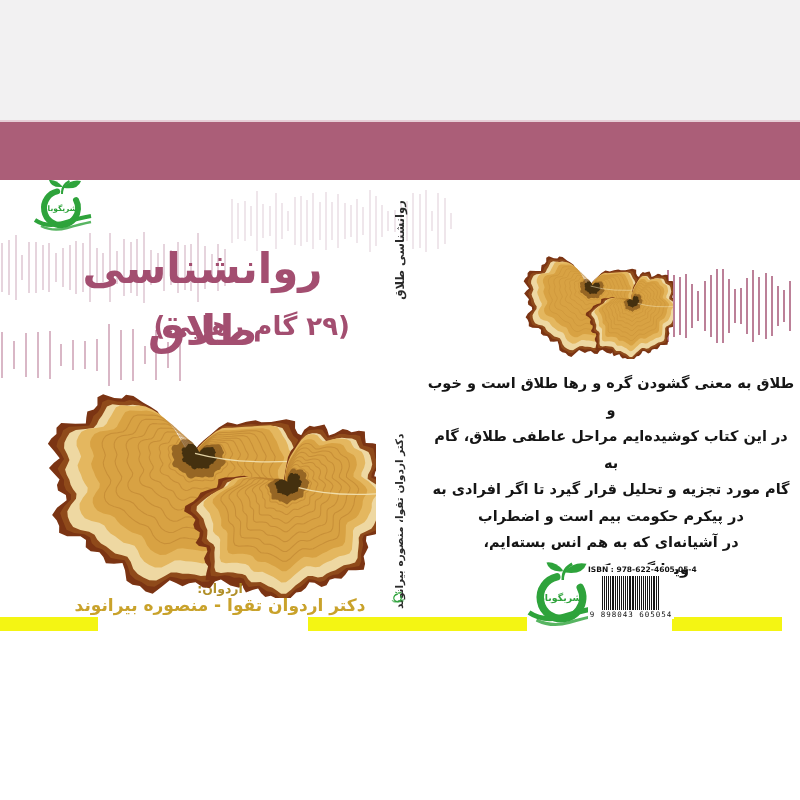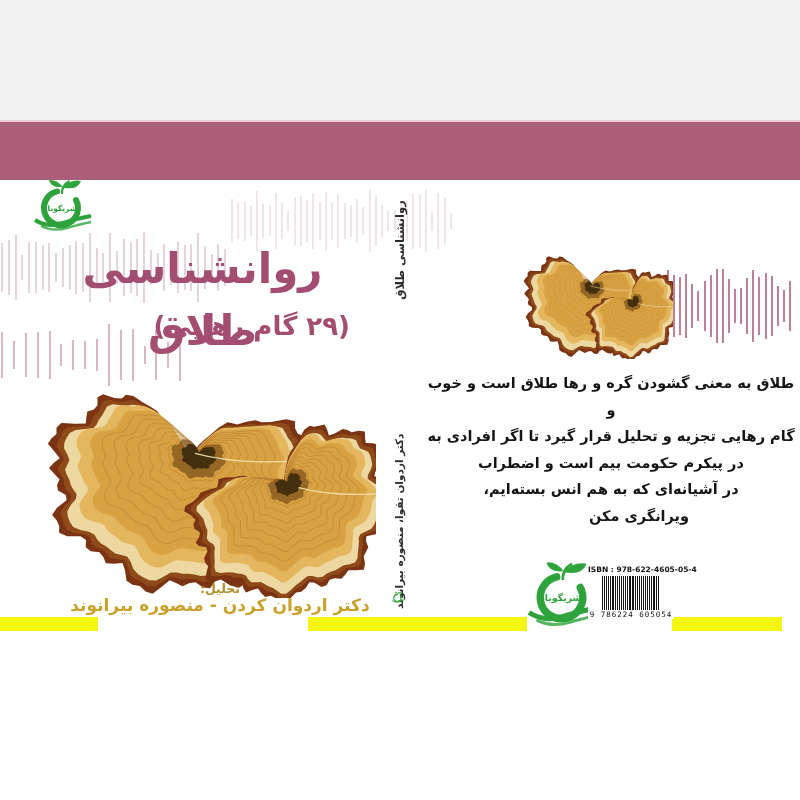--- a/index.html
+++ b/index.html
@@ -214,22 +214,22 @@
         <path d="M296.3,103.3L295.4,106.5L293.9,109.9L293.8,112.4L295.7,114.2L298.4,116.0L300.9,118.0L303.1,120.3L304.4,122.8L303.8,125.7L302.1,128.6L300.9,131.3L300.7,134.0L300.1,136.7L299.0,139.4L297.7,142.0L295.6,144.3L292.4,146.2L289.3,147.9L287.9,150.2L287.7,153.1L287.7,156.3L287.6,159.7L287.1,163.1L285.3,165.8L282.1,167.2L278.6,168.0L275.6,169.2L272.9,170.7L270.1,172.0L267.5,173.5L264.8,174.9L261.8,175.4L258.5,174.9L255.6,174.9L253.0,176.2L250.5,178.3L247.8,180.8L244.8,183.6L241.6,185.8L238.4,185.9L235.6,184.2L233.0,182.3L230.4,180.9L227.9,179.6L225.3,178.8L222.4,178.7L219.6,178.4L217.5,176.7L215.8,174.6L213.6,173.3L210.9,172.7L207.9,172.4L204.2,172.5L200.2,172.6L197.0,171.7L195.9,169.0L195.9,165.6L196.1,162.3L196.2,159.3L196.2,156.5L195.0,154.4L192.9,152.7L191.4,150.5L191.2,147.9L191.2,145.3L190.7,142.9L189.9,140.5L188.8,138.0L186.7,135.6L184.8,132.9L185.0,130.0L187.4,127.3L190.7,124.8L194.3,122.6L198.0,120.7L201.0,118.9L202.7,117.0L204.3,115.0L207.1,113.7L210.8,113.0L214.7,112.8L218.8,113.1L222.9,113.9L226.5,114.9L229.7,116.0L232.7,117.4L235.5,119.1L237.8,120.8L239.4,121.9L240.3,122.4L240.8,122.1L241.0,120.8L240.9,118.3L240.9,114.9L241.2,111.0L241.9,106.8L243.0,102.6L244.7,98.7L246.7,95.2L249.2,91.3L252.2,87.2L255.3,84.4L258.3,83.2L261.1,83.3L263.4,84.4L265.3,86.4L267.2,88.1L270.0,88.0L273.5,87.0L277.1,86.3L280.4,86.3L283.6,86.8L285.9,88.2L287.4,90.6L288.9,92.7L291.3,94.2L293.8,95.6L295.4,97.8L296.2,100.4L296.3,103.3Z" fill="none" stroke="#b9802f" stroke-width="1" opacity="0.55"></path>
         <path d="M289.0,104.9L288.2,107.7L286.9,110.6L286.8,112.8L288.4,114.4L290.8,115.9L292.9,117.6L294.8,119.5L295.9,121.8L295.4,124.2L293.9,126.7L293.0,129.0L292.7,131.4L292.2,133.7L291.3,136.0L290.1,138.3L288.3,140.3L285.6,141.9L282.9,143.4L281.7,145.3L281.6,147.8L281.6,150.6L281.5,153.5L281.0,156.5L279.5,158.8L276.7,160.0L273.7,160.7L271.1,161.7L268.8,163.0L266.4,164.1L264.1,165.4L261.8,166.7L259.2,167.1L256.4,166.6L253.9,166.6L251.6,167.8L249.4,169.6L247.1,171.7L244.6,174.1L241.8,176.0L239.1,176.1L236.6,174.6L234.3,173.0L232.1,171.8L230.0,170.7L227.8,170.0L225.3,169.9L222.9,169.6L221.0,168.2L219.5,166.4L217.7,165.2L215.3,164.7L212.7,164.5L209.6,164.5L206.1,164.7L203.4,163.9L202.4,161.6L202.4,158.6L202.6,155.8L202.7,153.2L202.6,150.8L201.6,149.0L199.8,147.5L198.5,145.6L198.4,143.4L198.4,141.2L197.9,139.1L197.2,137.0L196.2,134.9L194.5,132.8L192.8,130.4L193.0,128.0L195.1,125.6L197.9,123.4L201.0,121.6L204.2,119.9L206.8,118.4L208.2,116.7L209.6,115.0L212.0,113.9L215.3,113.3L218.6,113.1L222.1,113.4L225.6,114.1L228.8,114.9L231.5,115.8L234.1,117.1L236.5,118.6L238.5,120.0L239.9,121.0L240.7,121.4L241.1,121.1L241.2,120.0L241.2,117.8L241.2,114.9L241.4,111.6L242.0,108.0L243.0,104.3L244.5,101.0L246.2,98.0L248.4,94.6L250.9,91.1L253.6,88.6L256.2,87.6L258.6,87.7L260.6,88.6L262.2,90.4L263.8,91.8L266.2,91.8L269.3,90.9L272.4,90.3L275.3,90.3L278.0,90.7L280.0,91.9L281.2,93.9L282.5,95.8L284.6,97.0L286.8,98.3L288.1,100.1L288.8,102.4L289.0,104.9Z" fill="none" stroke="#b9802f" stroke-width="1" opacity="0.55"></path>
         <path d="M281.6,106.5L280.9,108.9L279.9,111.3L279.8,113.1L281.2,114.5L283.1,115.7L284.9,117.2L286.5,118.8L287.5,120.7L287.0,122.8L285.8,124.8L285.0,126.8L284.8,128.8L284.4,130.7L283.6,132.7L282.6,134.5L281.1,136.2L278.7,137.6L276.5,138.9L275.5,140.5L275.4,142.6L275.4,144.9L275.3,147.4L275.0,149.9L273.7,151.8L271.3,152.8L268.8,153.4L266.6,154.3L264.6,155.3L262.6,156.3L260.7,157.4L258.8,158.4L256.6,158.7L254.2,158.4L252.1,158.4L250.3,159.3L248.4,160.9L246.4,162.6L244.3,164.7L242.0,166.3L239.7,166.3L237.6,165.1L235.7,163.7L233.9,162.7L232.1,161.8L230.2,161.2L228.1,161.2L226.1,160.9L224.5,159.7L223.3,158.2L221.7,157.2L219.8,156.8L217.5,156.6L214.9,156.6L212.0,156.8L209.7,156.1L208.9,154.1L208.9,151.7L209.0,149.3L209.1,147.1L209.1,145.1L208.2,143.5L206.7,142.3L205.6,140.8L205.5,138.9L205.5,137.0L205.1,135.2L204.6,133.5L203.7,131.7L202.2,129.9L200.9,128.0L201.0,125.9L202.8,123.9L205.1,122.1L207.7,120.5L210.4,119.2L212.6,117.9L213.8,116.4L215.0,115.0L217.0,114.1L219.7,113.6L222.5,113.4L225.5,113.7L228.4,114.2L231.1,115.0L233.3,115.7L235.5,116.7L237.6,118.0L239.2,119.2L240.4,120.0L241.1,120.4L241.4,120.2L241.5,119.2L241.5,117.4L241.4,114.9L241.7,112.1L242.2,109.1L243.0,106.0L244.2,103.2L245.7,100.7L247.5,97.9L249.6,94.9L251.9,92.8L254.1,92.0L256.1,92.0L257.8,92.8L259.1,94.3L260.5,95.5L262.5,95.5L265.1,94.7L267.7,94.3L270.1,94.3L272.4,94.6L274.1,95.6L275.1,97.3L276.2,98.9L278.0,99.9L279.8,101.0L280.9,102.5L281.5,104.4L281.6,106.5Z" fill="none" stroke="#b9802f" stroke-width="1" opacity="0.55"></path>
         <path d="M275.2,107.9L274.6,109.9L273.7,111.9L273.6,113.5L274.8,114.6L276.4,115.6L277.9,116.8L279.3,118.2L280.1,119.7L279.7,121.5L278.6,123.2L278.0,124.8L277.8,126.5L277.5,128.1L276.8,129.7L276.0,131.3L274.7,132.7L272.8,133.9L270.9,134.9L270.1,136.2L270.0,138.0L270.0,139.9L269.9,142.0L269.6,144.1L268.6,145.7L266.6,146.5L264.5,147.0L262.7,147.7L261.0,148.6L259.4,149.4L257.8,150.3L256.2,151.2L254.3,151.5L252.4,151.1L250.6,151.1L249.0,152.0L247.5,153.2L245.9,154.7L244.1,156.4L242.2,157.7L240.3,157.8L238.5,156.8L236.9,155.6L235.4,154.8L233.9,154.0L232.3,153.5L230.6,153.5L228.9,153.3L227.6,152.3L226.6,151.0L225.3,150.2L223.6,149.8L221.8,149.6L219.6,149.7L217.2,149.8L215.3,149.2L214.6,147.6L214.6,145.6L214.7,143.6L214.8,141.7L214.7,140.1L214.0,138.8L212.7,137.7L211.9,136.5L211.8,134.9L211.8,133.3L211.4,131.9L211.0,130.4L210.3,128.9L209.0,127.4L207.9,125.8L208.0,124.1L209.5,122.4L211.5,120.9L213.6,119.6L215.8,118.5L217.6,117.4L218.7,116.2L219.6,115.0L221.3,114.2L223.6,113.8L225.9,113.7L228.4,113.9L230.9,114.4L233.1,115.0L235.0,115.6L236.8,116.5L238.5,117.5L239.9,118.5L240.8,119.2L241.4,119.5L241.7,119.3L241.8,118.5L241.7,117.0L241.7,114.9L241.9,112.6L242.3,110.1L243.0,107.5L244.0,105.2L245.3,103.1L246.8,100.7L248.5,98.3L250.4,96.5L252.2,95.8L253.9,95.9L255.3,96.5L256.4,97.8L257.6,98.8L259.3,98.7L261.4,98.1L263.6,97.7L265.6,97.7L267.5,98.0L268.9,98.9L269.8,100.3L270.7,101.6L272.1,102.4L273.6,103.3L274.6,104.6L275.1,106.2L275.2,107.9Z" fill="none" stroke="#b9802f" stroke-width="1" opacity="0.55"></path>
         <path d="M268.7,109.4L268.3,110.9L267.6,112.5L267.5,113.8L268.4,114.7L269.7,115.5L270.9,116.5L272.0,117.6L272.6,118.8L272.4,120.2L271.5,121.6L271.0,122.9L270.8,124.2L270.6,125.5L270.0,126.8L269.4,128.0L268.4,129.2L266.8,130.1L265.4,130.9L264.7,132.0L264.6,133.4L264.6,134.9L264.5,136.6L264.3,138.3L263.4,139.6L261.9,140.2L260.2,140.6L258.7,141.2L257.4,141.9L256.1,142.5L254.8,143.3L253.5,144.0L252.1,144.2L250.5,143.9L249.1,143.9L247.8,144.6L246.6,145.6L245.3,146.8L243.9,148.1L242.3,149.2L240.8,149.2L239.4,148.4L238.2,147.5L236.9,146.8L235.7,146.2L234.5,145.8L233.1,145.8L231.7,145.6L230.7,144.8L229.9,143.8L228.8,143.2L227.5,142.9L226.0,142.7L224.3,142.8L222.3,142.9L220.8,142.4L220.2,141.1L220.3,139.5L220.4,137.9L220.4,136.4L220.4,135.1L219.8,134.0L218.8,133.2L218.1,132.2L218.0,130.9L218.0,129.7L217.7,128.5L217.4,127.3L216.8,126.2L215.8,125.0L214.9,123.7L215.0,122.3L216.2,121.0L217.8,119.8L219.5,118.7L221.3,117.8L222.7,116.9L223.5,116.0L224.3,115.0L225.7,114.4L227.5,114.1L229.3,114.0L231.3,114.1L233.3,114.5L235.0,115.0L236.6,115.5L238.0,116.2L239.4,117.0L240.5,117.8L241.2,118.4L241.7,118.6L242.0,118.5L242.0,117.8L242.0,116.6L242.0,115.0L242.1,113.1L242.5,111.1L243.0,109.0L243.8,107.2L244.8,105.5L246.0,103.6L247.4,101.6L248.9,100.2L250.4,99.7L251.7,99.7L252.9,100.3L253.8,101.2L254.7,102.0L256.0,102.0L257.7,101.5L259.5,101.2L261.1,101.2L262.6,101.4L263.7,102.1L264.4,103.2L265.1,104.3L266.3,105.0L267.5,105.7L268.3,106.7L268.7,108.0L268.7,109.4Z" fill="none" stroke="#b9802f" stroke-width="1" opacity="0.55"></path>
         <path d="M263.2,110.6L262.9,111.8L262.3,113.1L262.3,114.1L263.0,114.7L264.0,115.4L265.0,116.2L265.8,117.0L266.3,118.0L266.1,119.1L265.4,120.2L265.0,121.2L264.9,122.2L264.7,123.3L264.2,124.3L263.7,125.3L262.9,126.2L261.7,126.9L260.6,127.5L260.0,128.4L260.0,129.5L260.0,130.7L259.9,132.0L259.7,133.3L259.1,134.3L257.8,134.8L256.5,135.1L255.4,135.6L254.3,136.1L253.3,136.7L252.3,137.2L251.3,137.8L250.1,137.9L248.9,137.7L247.8,137.7L246.8,138.2L245.8,139.1L244.8,140.0L243.7,141.1L242.5,141.9L241.3,141.9L240.2,141.3L239.2,140.6L238.2,140.0L237.3,139.6L236.3,139.2L235.2,139.2L234.1,139.1L233.3,138.5L232.7,137.6L231.9,137.1L230.8,136.9L229.7,136.8L228.3,136.8L226.8,136.9L225.6,136.5L225.1,135.5L225.1,134.2L225.2,133.0L225.3,131.8L225.2,130.8L224.8,130.0L224.0,129.3L223.4,128.5L223.4,127.5L223.4,126.5L223.2,125.6L222.9,124.7L222.4,123.8L221.6,122.8L220.9,121.8L221.0,120.7L221.9,119.7L223.2,118.7L224.5,117.9L225.9,117.2L227.1,116.5L227.7,115.8L228.3,115.0L229.4,114.5L230.8,114.3L232.3,114.2L233.8,114.3L235.4,114.6L236.7,115.0L237.9,115.4L239.1,115.9L240.2,116.6L241.0,117.2L241.6,117.7L242.0,117.8L242.2,117.7L242.2,117.2L242.2,116.3L242.2,115.0L242.3,113.5L242.6,111.9L243.0,110.3L243.6,108.9L244.4,107.5L245.4,106.0L246.5,104.5L247.7,103.4L248.8,103.0L249.8,103.0L250.7,103.4L251.4,104.2L252.2,104.8L253.2,104.8L254.6,104.4L255.9,104.2L257.2,104.2L258.4,104.3L259.3,104.9L259.8,105.8L260.4,106.6L261.3,107.1L262.3,107.7L262.9,108.5L263.2,109.5L263.2,110.6Z" fill="none" stroke="#b9802f" stroke-width="1" opacity="0.55"></path>
         <path d="M261.4,110.4L261.1,111.6L260.5,112.7L260.4,113.6L261.2,114.2L262.1,114.8L262.8,115.5L263.6,116.3L264.2,117.2L264.0,118.2L263.2,119.2L262.9,120.1L262.9,121.1L262.7,122.0L262.2,122.9L261.8,123.8L261.1,124.6L260.0,125.3L258.8,125.8L258.4,126.6L258.4,127.7L258.4,128.7L258.3,129.9L258.2,131.1L257.6,132.1L256.4,132.5L255.2,132.7L254.2,133.2L253.3,133.7L252.3,134.1L251.4,134.6L250.5,135.2L249.4,135.4L248.3,135.1L247.3,135.1L246.4,135.6L245.5,136.4L244.6,137.1L243.6,138.1L242.5,139.0L241.4,139.0L240.4,138.3L239.5,137.7L238.6,137.3L237.7,136.8L236.9,136.4L235.9,136.4L234.8,136.4L234.1,135.8L233.6,135.0L232.8,134.6L231.8,134.5L230.8,134.3L229.6,134.3L228.2,134.4L227.0,134.1L226.7,133.1L226.8,131.9L226.7,130.8L226.8,129.8L226.8,128.8L226.4,128.1L225.6,127.5L225.1,126.8L225.1,125.8L225.2,124.9L224.8,124.1L224.6,123.3L224.3,122.4L223.6,121.6L222.8,120.7L222.9,119.7L223.8,118.7L224.9,117.9L226.1,117.1L227.4,116.5L228.5,115.9L229.0,115.2L229.5,114.5L230.6,114.0L231.9,113.8L233.2,113.7L234.5,113.8L236.0,114.1L237.3,114.5L238.3,114.8L239.4,115.3L240.4,115.9L241.1,116.5L241.7,116.9L242.0,117.0L242.2,117.0L242.2,116.5L242.2,115.6L242.2,114.4L242.3,113.1L242.6,111.7L243.0,110.2L243.5,108.9L244.2,107.7L245.1,106.4L246.1,104.9L247.2,103.9L248.2,103.6L249.2,103.6L250.0,103.9L250.6,104.6L251.2,105.3L252.2,105.2L253.5,104.8L254.7,104.6L255.8,104.7L256.9,104.8L257.8,105.2L258.2,106.1L258.7,106.9L259.6,107.3L260.5,107.8L261.0,108.6L261.2,109.5L261.4,110.4Z" fill="#7a4d17" opacity="0.7"></path>
         <path d="M255.0,112.4L254.9,113.1L254.3,113.9L254.2,114.5L254.9,114.8L255.5,115.2L255.9,115.7L256.3,116.2L256.9,116.8L256.7,117.4L256.1,118.1L255.9,118.7L256.1,119.3L255.9,119.9L255.4,120.5L255.2,121.1L254.9,121.7L254.1,122.0L253.2,122.4L253.0,122.9L253.2,123.6L253.0,124.3L252.9,125.0L252.9,125.8L252.6,126.5L251.7,126.7L250.9,126.8L250.3,127.2L249.8,127.6L249.0,127.8L248.4,128.0L247.9,128.5L247.3,128.7L246.5,128.4L245.8,128.3L245.3,128.9L244.7,129.3L244.1,129.7L243.4,130.3L242.7,131.0L242.0,131.0L241.4,130.4L240.8,130.0L240.1,130.0L239.6,129.6L239.1,129.2L238.4,129.3L237.7,129.4L237.3,128.9L237.0,128.3L236.4,128.1L235.7,128.1L235.1,127.9L234.4,127.8L233.4,128.0L232.6,127.9L232.5,127.1L232.6,126.3L232.4,125.7L232.4,125.1L232.6,124.3L232.4,123.8L231.7,123.5L231.3,123.1L231.5,122.4L231.5,121.8L231.2,121.3L231.0,120.8L231.0,120.2L230.5,119.6L229.8,119.1L229.9,118.4L230.7,117.8L231.4,117.2L231.9,116.7L232.9,116.3L233.7,116.0L234.0,115.5L234.2,115.0L234.9,114.7L235.9,114.7L236.7,114.6L237.5,114.6L238.5,114.8L239.4,115.1L240.0,115.3L240.6,115.5L241.3,116.0L241.9,116.4L242.2,116.6L242.4,116.7L242.5,116.7L242.6,116.4L242.5,115.8L242.5,115.0L242.6,114.2L242.8,113.3L243.0,112.2L243.4,111.3L243.8,110.7L244.4,109.8L245.1,108.7L245.8,108.1L246.4,108.0L247.0,108.0L247.6,108.0L248.0,108.6L248.3,109.1L249.0,109.0L249.9,108.6L250.7,108.6L251.3,108.8L252.1,108.7L252.7,108.9L252.9,109.6L253.1,110.2L253.9,110.3L254.5,110.6L254.7,111.2L254.8,111.8L255.0,112.4Z" fill="#44300f"></path>
         <path d="M253.68164405787266,122.64225697416089 q36,10.08 90,5.04" fill="none" stroke="#f3e3b5" stroke-width="1.2" opacity="0.9"></path>
       </svg></div>
-  <div class="abs noint" id="authors-label">تحلیل:</div>
-  <div class="abs noint" id="front-authors">دکتر اردوان کردن - منصوره بیرانوند</div>
+  <div class="abs noint" id="authors-label">اردوان:</div>
+  <div class="abs noint" id="front-authors">دکتر اردوان تقوا - منصوره بیرانوند</div>
 
   <div class="abs noint ybar" id="ybar-1"></div>
   <div class="abs noint ybar" id="ybar-2"></div>
   <div class="abs noint ybar" id="ybar-3"></div>
 
   <div class="abs noint vtext" id="spine-title">روانشناسی طلاق</div>
   <div class="abs noint vtext" id="spine-authors">دکتر اردوان تقوا، منصوره بیرانوند</div>
   <div class="abs" id="spine-logo"><svg viewBox="0 0 64 56" width="100%" height="100%">
     <g>
       <circle cx="30" cy="30" r="17" fill="none" stroke="#2ea33b" stroke-width="6" stroke-dasharray="84 23" stroke-dashoffset="-8" transform="rotate(-55 30 30)" stroke-linecap="round"></circle>
@@ -273,21 +273,22 @@
         <path d="M281.6,106.5L280.9,108.9L279.9,111.3L279.8,113.1L281.2,114.5L283.1,115.7L284.9,117.2L286.5,118.8L287.5,120.7L287.0,122.8L285.8,124.8L285.0,126.8L284.8,128.8L284.4,130.7L283.6,132.7L282.6,134.5L281.1,136.2L278.7,137.6L276.5,138.9L275.5,140.5L275.4,142.6L275.4,144.9L275.3,147.4L275.0,149.9L273.7,151.8L271.3,152.8L268.8,153.4L266.6,154.3L264.6,155.3L262.6,156.3L260.7,157.4L258.8,158.4L256.6,158.7L254.2,158.4L252.1,158.4L250.3,159.3L248.4,160.9L246.4,162.6L244.3,164.7L242.0,166.3L239.7,166.3L237.6,165.1L235.7,163.7L233.9,162.7L232.1,161.8L230.2,161.2L228.1,161.2L226.1,160.9L224.5,159.7L223.3,158.2L221.7,157.2L219.8,156.8L217.5,156.6L214.9,156.6L212.0,156.8L209.7,156.1L208.9,154.1L208.9,151.7L209.0,149.3L209.1,147.1L209.1,145.1L208.2,143.5L206.7,142.3L205.6,140.8L205.5,138.9L205.5,137.0L205.1,135.2L204.6,133.5L203.7,131.7L202.2,129.9L200.9,128.0L201.0,125.9L202.8,123.9L205.1,122.1L207.7,120.5L210.4,119.2L212.6,117.9L213.8,116.4L215.0,115.0L217.0,114.1L219.7,113.6L222.5,113.4L225.5,113.7L228.4,114.2L231.1,115.0L233.3,115.7L235.5,116.7L237.6,118.0L239.2,119.2L240.4,120.0L241.1,120.4L241.4,120.2L241.5,119.2L241.5,117.4L241.4,114.9L241.7,112.1L242.2,109.1L243.0,106.0L244.2,103.2L245.7,100.7L247.5,97.9L249.6,94.9L251.9,92.8L254.1,92.0L256.1,92.0L257.8,92.8L259.1,94.3L260.5,95.5L262.5,95.5L265.1,94.7L267.7,94.3L270.1,94.3L272.4,94.6L274.1,95.6L275.1,97.3L276.2,98.9L278.0,99.9L279.8,101.0L280.9,102.5L281.5,104.4L281.6,106.5Z" fill="none" stroke="#b9802f" stroke-width="1" opacity="0.55"></path>
         <path d="M275.2,107.9L274.6,109.9L273.7,111.9L273.6,113.5L274.8,114.6L276.4,115.6L277.9,116.8L279.3,118.2L280.1,119.7L279.7,121.5L278.6,123.2L278.0,124.8L277.8,126.5L277.5,128.1L276.8,129.7L276.0,131.3L274.7,132.7L272.8,133.9L270.9,134.9L270.1,136.2L270.0,138.0L270.0,139.9L269.9,142.0L269.6,144.1L268.6,145.7L266.6,146.5L264.5,147.0L262.7,147.7L261.0,148.6L259.4,149.4L257.8,150.3L256.2,151.2L254.3,151.5L252.4,151.1L250.6,151.1L249.0,152.0L247.5,153.2L245.9,154.7L244.1,156.4L242.2,157.7L240.3,157.8L238.5,156.8L236.9,155.6L235.4,154.8L233.9,154.0L232.3,153.5L230.6,153.5L228.9,153.3L227.6,152.3L226.6,151.0L225.3,150.2L223.6,149.8L221.8,149.6L219.6,149.7L217.2,149.8L215.3,149.2L214.6,147.6L214.6,145.6L214.7,143.6L214.8,141.7L214.7,140.1L214.0,138.8L212.7,137.7L211.9,136.5L211.8,134.9L211.8,133.3L211.4,131.9L211.0,130.4L210.3,128.9L209.0,127.4L207.9,125.8L208.0,124.1L209.5,122.4L211.5,120.9L213.6,119.6L215.8,118.5L217.6,117.4L218.7,116.2L219.6,115.0L221.3,114.2L223.6,113.8L225.9,113.7L228.4,113.9L230.9,114.4L233.1,115.0L235.0,115.6L236.8,116.5L238.5,117.5L239.9,118.5L240.8,119.2L241.4,119.5L241.7,119.3L241.8,118.5L241.7,117.0L241.7,114.9L241.9,112.6L242.3,110.1L243.0,107.5L244.0,105.2L245.3,103.1L246.8,100.7L248.5,98.3L250.4,96.5L252.2,95.8L253.9,95.9L255.3,96.5L256.4,97.8L257.6,98.8L259.3,98.7L261.4,98.1L263.6,97.7L265.6,97.7L267.5,98.0L268.9,98.9L269.8,100.3L270.7,101.6L272.1,102.4L273.6,103.3L274.6,104.6L275.1,106.2L275.2,107.9Z" fill="none" stroke="#b9802f" stroke-width="1" opacity="0.55"></path>
         <path d="M268.7,109.4L268.3,110.9L267.6,112.5L267.5,113.8L268.4,114.7L269.7,115.5L270.9,116.5L272.0,117.6L272.6,118.8L272.4,120.2L271.5,121.6L271.0,122.9L270.8,124.2L270.6,125.5L270.0,126.8L269.4,128.0L268.4,129.2L266.8,130.1L265.4,130.9L264.7,132.0L264.6,133.4L264.6,134.9L264.5,136.6L264.3,138.3L263.4,139.6L261.9,140.2L260.2,140.6L258.7,141.2L257.4,141.9L256.1,142.5L254.8,143.3L253.5,144.0L252.1,144.2L250.5,143.9L249.1,143.9L247.8,144.6L246.6,145.6L245.3,146.8L243.9,148.1L242.3,149.2L240.8,149.2L239.4,148.4L238.2,147.5L236.9,146.8L235.7,146.2L234.5,145.8L233.1,145.8L231.7,145.6L230.7,144.8L229.9,143.8L228.8,143.2L227.5,142.9L226.0,142.7L224.3,142.8L222.3,142.9L220.8,142.4L220.2,141.1L220.3,139.5L220.4,137.9L220.4,136.4L220.4,135.1L219.8,134.0L218.8,133.2L218.1,132.2L218.0,130.9L218.0,129.7L217.7,128.5L217.4,127.3L216.8,126.2L215.8,125.0L214.9,123.7L215.0,122.3L216.2,121.0L217.8,119.8L219.5,118.7L221.3,117.8L222.7,116.9L223.5,116.0L224.3,115.0L225.7,114.4L227.5,114.1L229.3,114.0L231.3,114.1L233.3,114.5L235.0,115.0L236.6,115.5L238.0,116.2L239.4,117.0L240.5,117.8L241.2,118.4L241.7,118.6L242.0,118.5L242.0,117.8L242.0,116.6L242.0,115.0L242.1,113.1L242.5,111.1L243.0,109.0L243.8,107.2L244.8,105.5L246.0,103.6L247.4,101.6L248.9,100.2L250.4,99.7L251.7,99.7L252.9,100.3L253.8,101.2L254.7,102.0L256.0,102.0L257.7,101.5L259.5,101.2L261.1,101.2L262.6,101.4L263.7,102.1L264.4,103.2L265.1,104.3L266.3,105.0L267.5,105.7L268.3,106.7L268.7,108.0L268.7,109.4Z" fill="none" stroke="#b9802f" stroke-width="1" opacity="0.55"></path>
         <path d="M263.2,110.6L262.9,111.8L262.3,113.1L262.3,114.1L263.0,114.7L264.0,115.4L265.0,116.2L265.8,117.0L266.3,118.0L266.1,119.1L265.4,120.2L265.0,121.2L264.9,122.2L264.7,123.3L264.2,124.3L263.7,125.3L262.9,126.2L261.7,126.9L260.6,127.5L260.0,128.4L260.0,129.5L260.0,130.7L259.9,132.0L259.7,133.3L259.1,134.3L257.8,134.8L256.5,135.1L255.4,135.6L254.3,136.1L253.3,136.7L252.3,137.2L251.3,137.8L250.1,137.9L248.9,137.7L247.8,137.7L246.8,138.2L245.8,139.1L244.8,140.0L243.7,141.1L242.5,141.9L241.3,141.9L240.2,141.3L239.2,140.6L238.2,140.0L237.3,139.6L236.3,139.2L235.2,139.2L234.1,139.1L233.3,138.5L232.7,137.6L231.9,137.1L230.8,136.9L229.7,136.8L228.3,136.8L226.8,136.9L225.6,136.5L225.1,135.5L225.1,134.2L225.2,133.0L225.3,131.8L225.2,130.8L224.8,130.0L224.0,129.3L223.4,128.5L223.4,127.5L223.4,126.5L223.2,125.6L222.9,124.7L222.4,123.8L221.6,122.8L220.9,121.8L221.0,120.7L221.9,119.7L223.2,118.7L224.5,117.9L225.9,117.2L227.1,116.5L227.7,115.8L228.3,115.0L229.4,114.5L230.8,114.3L232.3,114.2L233.8,114.3L235.4,114.6L236.7,115.0L237.9,115.4L239.1,115.9L240.2,116.6L241.0,117.2L241.6,117.7L242.0,117.8L242.2,117.7L242.2,117.2L242.2,116.3L242.2,115.0L242.3,113.5L242.6,111.9L243.0,110.3L243.6,108.9L244.4,107.5L245.4,106.0L246.5,104.5L247.7,103.4L248.8,103.0L249.8,103.0L250.7,103.4L251.4,104.2L252.2,104.8L253.2,104.8L254.6,104.4L255.9,104.2L257.2,104.2L258.4,104.3L259.3,104.9L259.8,105.8L260.4,106.6L261.3,107.1L262.3,107.7L262.9,108.5L263.2,109.5L263.2,110.6Z" fill="none" stroke="#b9802f" stroke-width="1" opacity="0.55"></path>
         <path d="M261.4,110.4L261.1,111.6L260.5,112.7L260.4,113.6L261.2,114.2L262.1,114.8L262.8,115.5L263.6,116.3L264.2,117.2L264.0,118.2L263.2,119.2L262.9,120.1L262.9,121.1L262.7,122.0L262.2,122.9L261.8,123.8L261.1,124.6L260.0,125.3L258.8,125.8L258.4,126.6L258.4,127.7L258.4,128.7L258.3,129.9L258.2,131.1L257.6,132.1L256.4,132.5L255.2,132.7L254.2,133.2L253.3,133.7L252.3,134.1L251.4,134.6L250.5,135.2L249.4,135.4L248.3,135.1L247.3,135.1L246.4,135.6L245.5,136.4L244.6,137.1L243.6,138.1L242.5,139.0L241.4,139.0L240.4,138.3L239.5,137.7L238.6,137.3L237.7,136.8L236.9,136.4L235.9,136.4L234.8,136.4L234.1,135.8L233.6,135.0L232.8,134.6L231.8,134.5L230.8,134.3L229.6,134.3L228.2,134.4L227.0,134.1L226.7,133.1L226.8,131.9L226.7,130.8L226.8,129.8L226.8,128.8L226.4,128.1L225.6,127.5L225.1,126.8L225.1,125.8L225.2,124.9L224.8,124.1L224.6,123.3L224.3,122.4L223.6,121.6L222.8,120.7L222.9,119.7L223.8,118.7L224.9,117.9L226.1,117.1L227.4,116.5L228.5,115.9L229.0,115.2L229.5,114.5L230.6,114.0L231.9,113.8L233.2,113.7L234.5,113.8L236.0,114.1L237.3,114.5L238.3,114.8L239.4,115.3L240.4,115.9L241.1,116.5L241.7,116.9L242.0,117.0L242.2,117.0L242.2,116.5L242.2,115.6L242.2,114.4L242.3,113.1L242.6,111.7L243.0,110.2L243.5,108.9L244.2,107.7L245.1,106.4L246.1,104.9L247.2,103.9L248.2,103.6L249.2,103.6L250.0,103.9L250.6,104.6L251.2,105.3L252.2,105.2L253.5,104.8L254.7,104.6L255.8,104.7L256.9,104.8L257.8,105.2L258.2,106.1L258.7,106.9L259.6,107.3L260.5,107.8L261.0,108.6L261.2,109.5L261.4,110.4Z" fill="#7a4d17" opacity="0.7"></path>
         <path d="M255.0,112.4L254.9,113.1L254.3,113.9L254.2,114.5L254.9,114.8L255.5,115.2L255.9,115.7L256.3,116.2L256.9,116.8L256.7,117.4L256.1,118.1L255.9,118.7L256.1,119.3L255.9,119.9L255.4,120.5L255.2,121.1L254.9,121.7L254.1,122.0L253.2,122.4L253.0,122.9L253.2,123.6L253.0,124.3L252.9,125.0L252.9,125.8L252.6,126.5L251.7,126.7L250.9,126.8L250.3,127.2L249.8,127.6L249.0,127.8L248.4,128.0L247.9,128.5L247.3,128.7L246.5,128.4L245.8,128.3L245.3,128.9L244.7,129.3L244.1,129.7L243.4,130.3L242.7,131.0L242.0,131.0L241.4,130.4L240.8,130.0L240.1,130.0L239.6,129.6L239.1,129.2L238.4,129.3L237.7,129.4L237.3,128.9L237.0,128.3L236.4,128.1L235.7,128.1L235.1,127.9L234.4,127.8L233.4,128.0L232.6,127.9L232.5,127.1L232.6,126.3L232.4,125.7L232.4,125.1L232.6,124.3L232.4,123.8L231.7,123.5L231.3,123.1L231.5,122.4L231.5,121.8L231.2,121.3L231.0,120.8L231.0,120.2L230.5,119.6L229.8,119.1L229.9,118.4L230.7,117.8L231.4,117.2L231.9,116.7L232.9,116.3L233.7,116.0L234.0,115.5L234.2,115.0L234.9,114.7L235.9,114.7L236.7,114.6L237.5,114.6L238.5,114.8L239.4,115.1L240.0,115.3L240.6,115.5L241.3,116.0L241.9,116.4L242.2,116.6L242.4,116.7L242.5,116.7L242.6,116.4L242.5,115.8L242.5,115.0L242.6,114.2L242.8,113.3L243.0,112.2L243.4,111.3L243.8,110.7L244.4,109.8L245.1,108.7L245.8,108.1L246.4,108.0L247.0,108.0L247.6,108.0L248.0,108.6L248.3,109.1L249.0,109.0L249.9,108.6L250.7,108.6L251.3,108.8L252.1,108.7L252.7,108.9L252.9,109.6L253.1,110.2L253.9,110.3L254.5,110.6L254.7,111.2L254.8,111.8L255.0,112.4Z" fill="#44300f"></path>
         <path d="M253.68164405787266,122.64225697416089 q36,10.08 90,5.04" fill="none" stroke="#f3e3b5" stroke-width="1.2" opacity="0.9"></path>
       </svg></div>
   <div class="abs noint" id="back-blurb">
     <div>طلاق به معنی گشودن گره و رها طلاق است و خوب و</div>
-    <div>گام رهایی تجزیه و تحلیل قرار گیرد تا اگر افرادی به</div>
+    <div>در این کتاب کوشیده‌ایم مراحل عاطفی طلاق، گام به</div>
+    <div>گام مورد تجزیه و تحلیل قرار گیرد تا اگر افرادی به</div>
     <div>در پیکرم حکومت بیم است و اضطراب</div>
     <div>در آشیانه‌ای که به هم انس بسته‌ایم،</div>
     <div class="poem-shift">ویرانگری مکن</div>
   </div>
 
   <div class="abs" id="back-logo"><svg viewBox="0 0 64 56" width="100%" height="100%">
     <g>
       <circle cx="30" cy="30" r="17" fill="none" stroke="#2ea33b" stroke-width="6" stroke-dasharray="84 23" stroke-dashoffset="-8" transform="rotate(-55 30 30)" stroke-linecap="round"></circle>
     </g>
     <g fill="#2ea33b">
@@ -326,16 +327,16 @@
         <span style="width: 2px;"></span>
         <span style="width: 1px;"></span>
         <span style="width: 1px;"></span>
         <span style="width: 2px;"></span>
         <span style="width: 1px;"></span>
         <span style="width: 1px;"></span>
         <span style="width: 3px;"></span>
         <span style="width: 1px;"></span>
         <span style="width: 2px;"></span>
       </div>
-    <div id="barcode-digits">9 786224 605054</div>
+    <div id="barcode-digits">9 898043 605054</div>
   </div>
 
 </div>
 
 </body></html>

